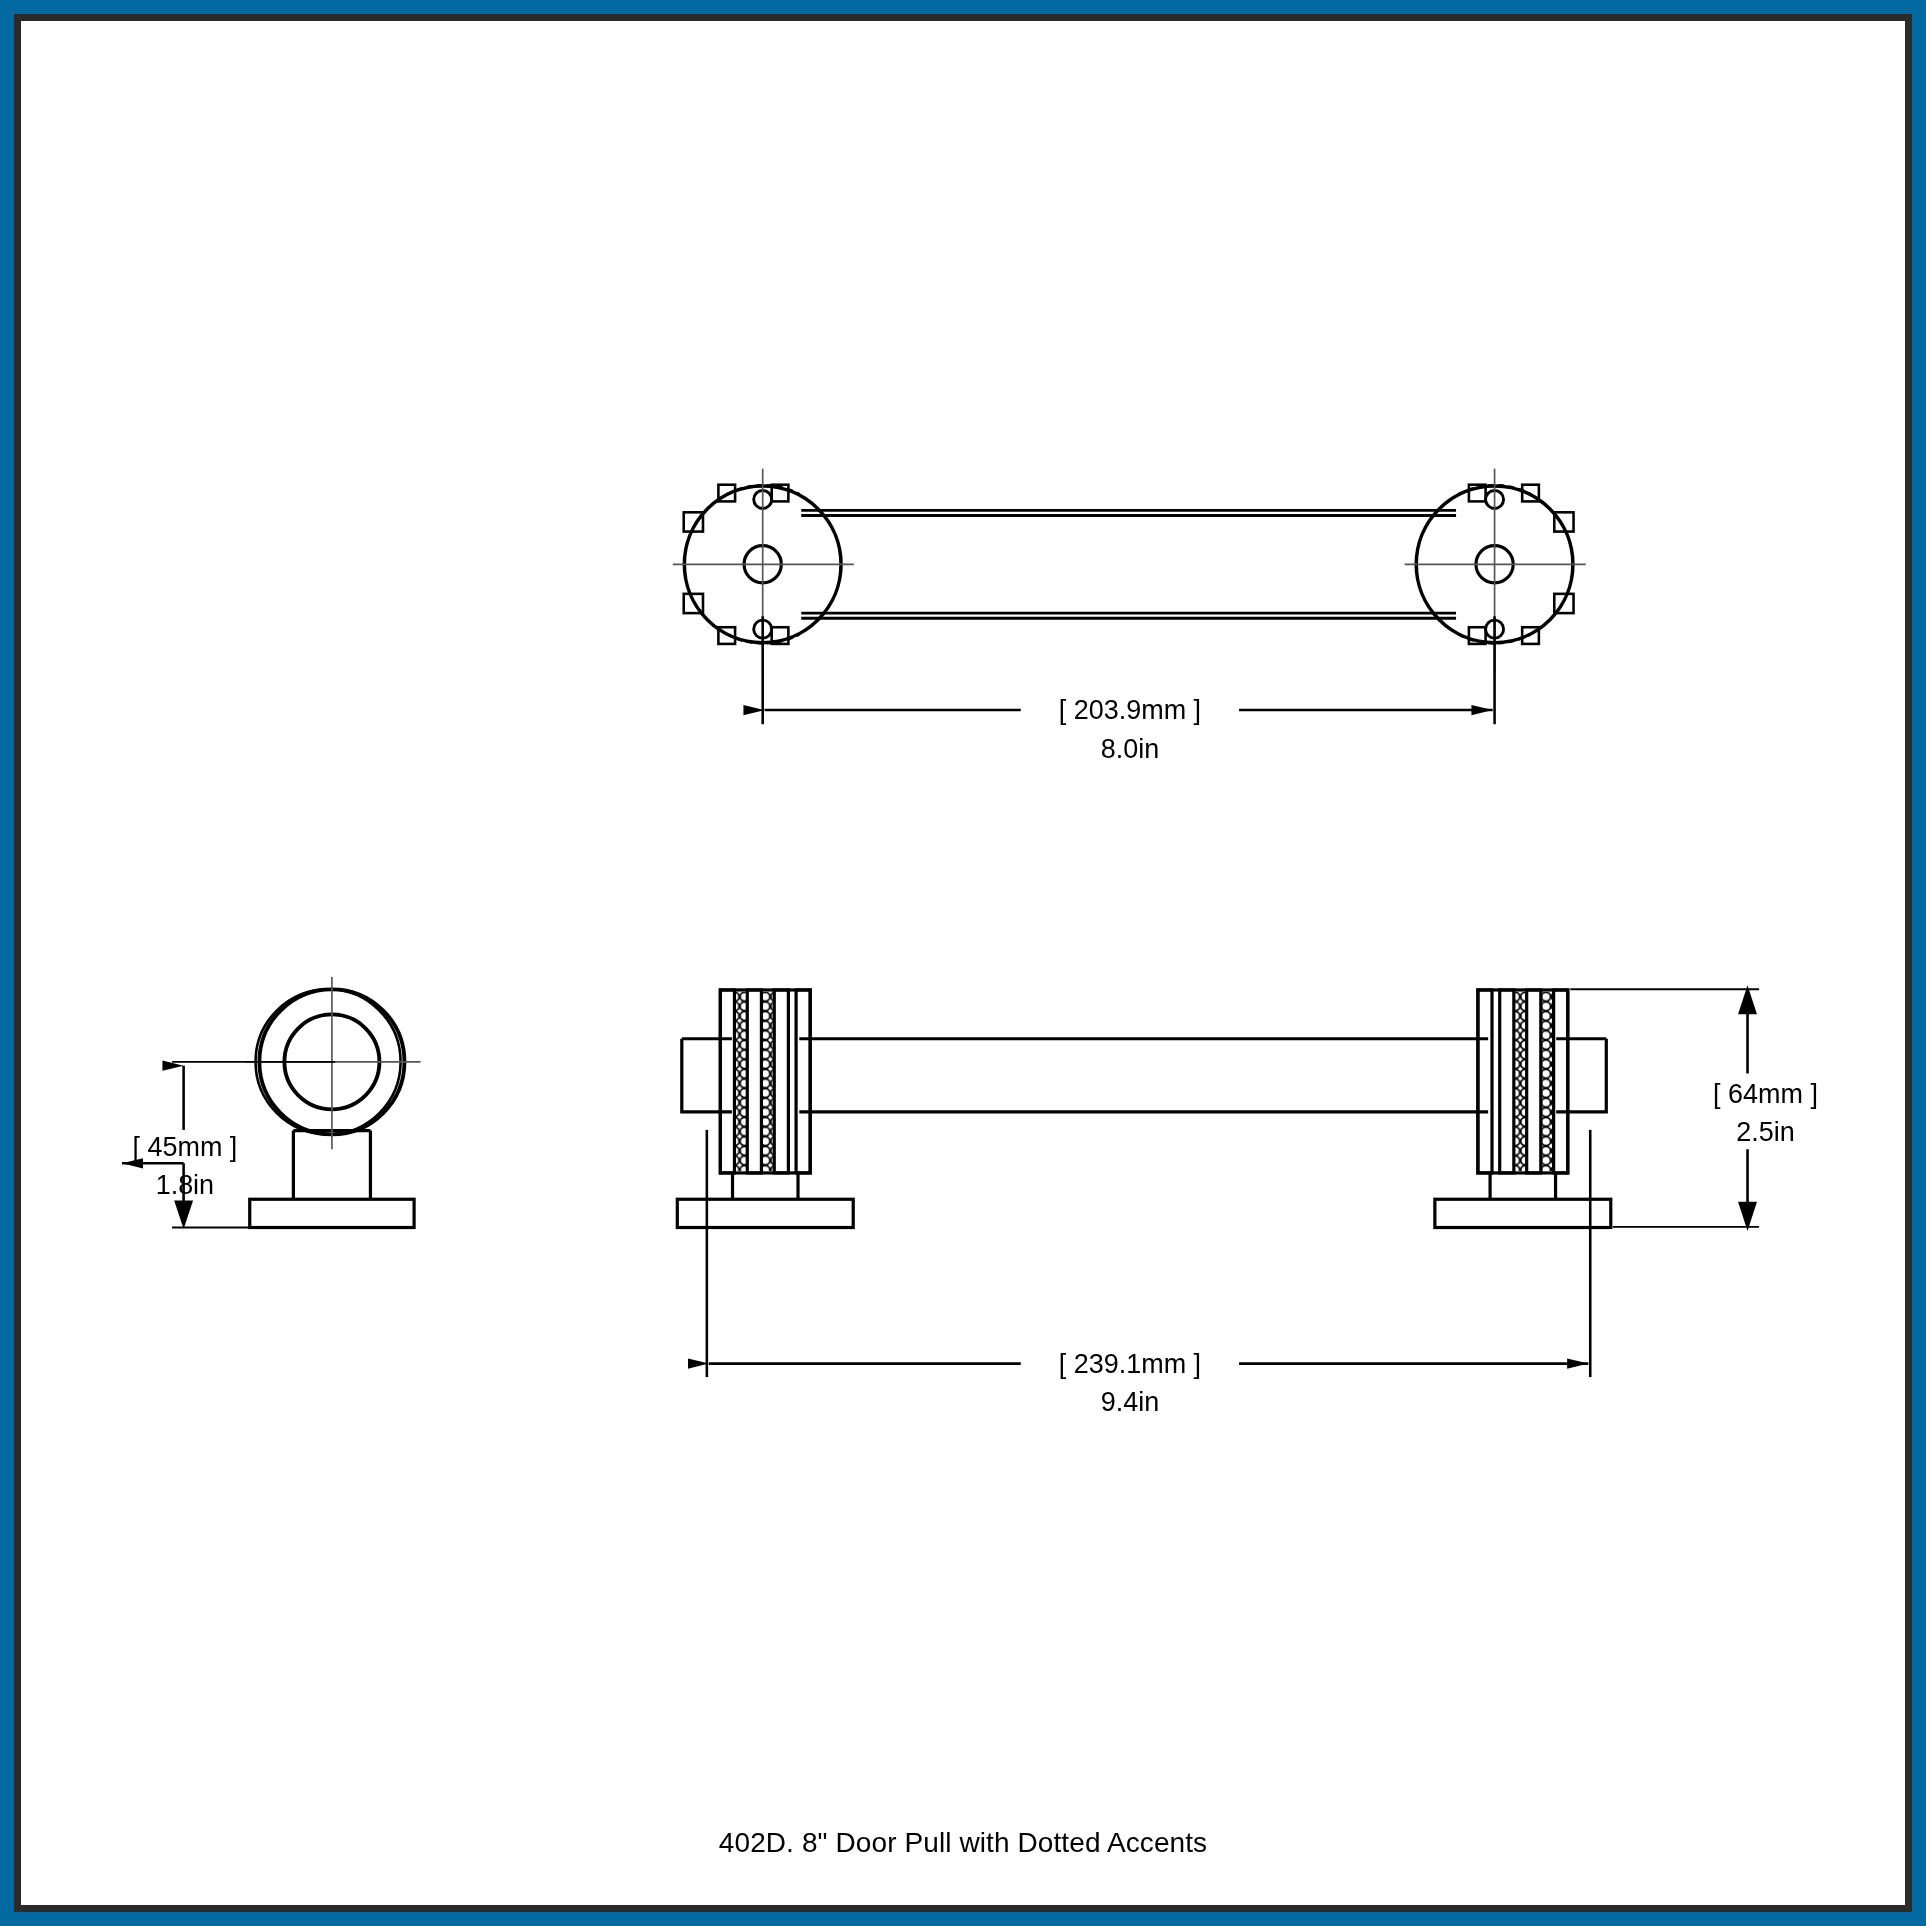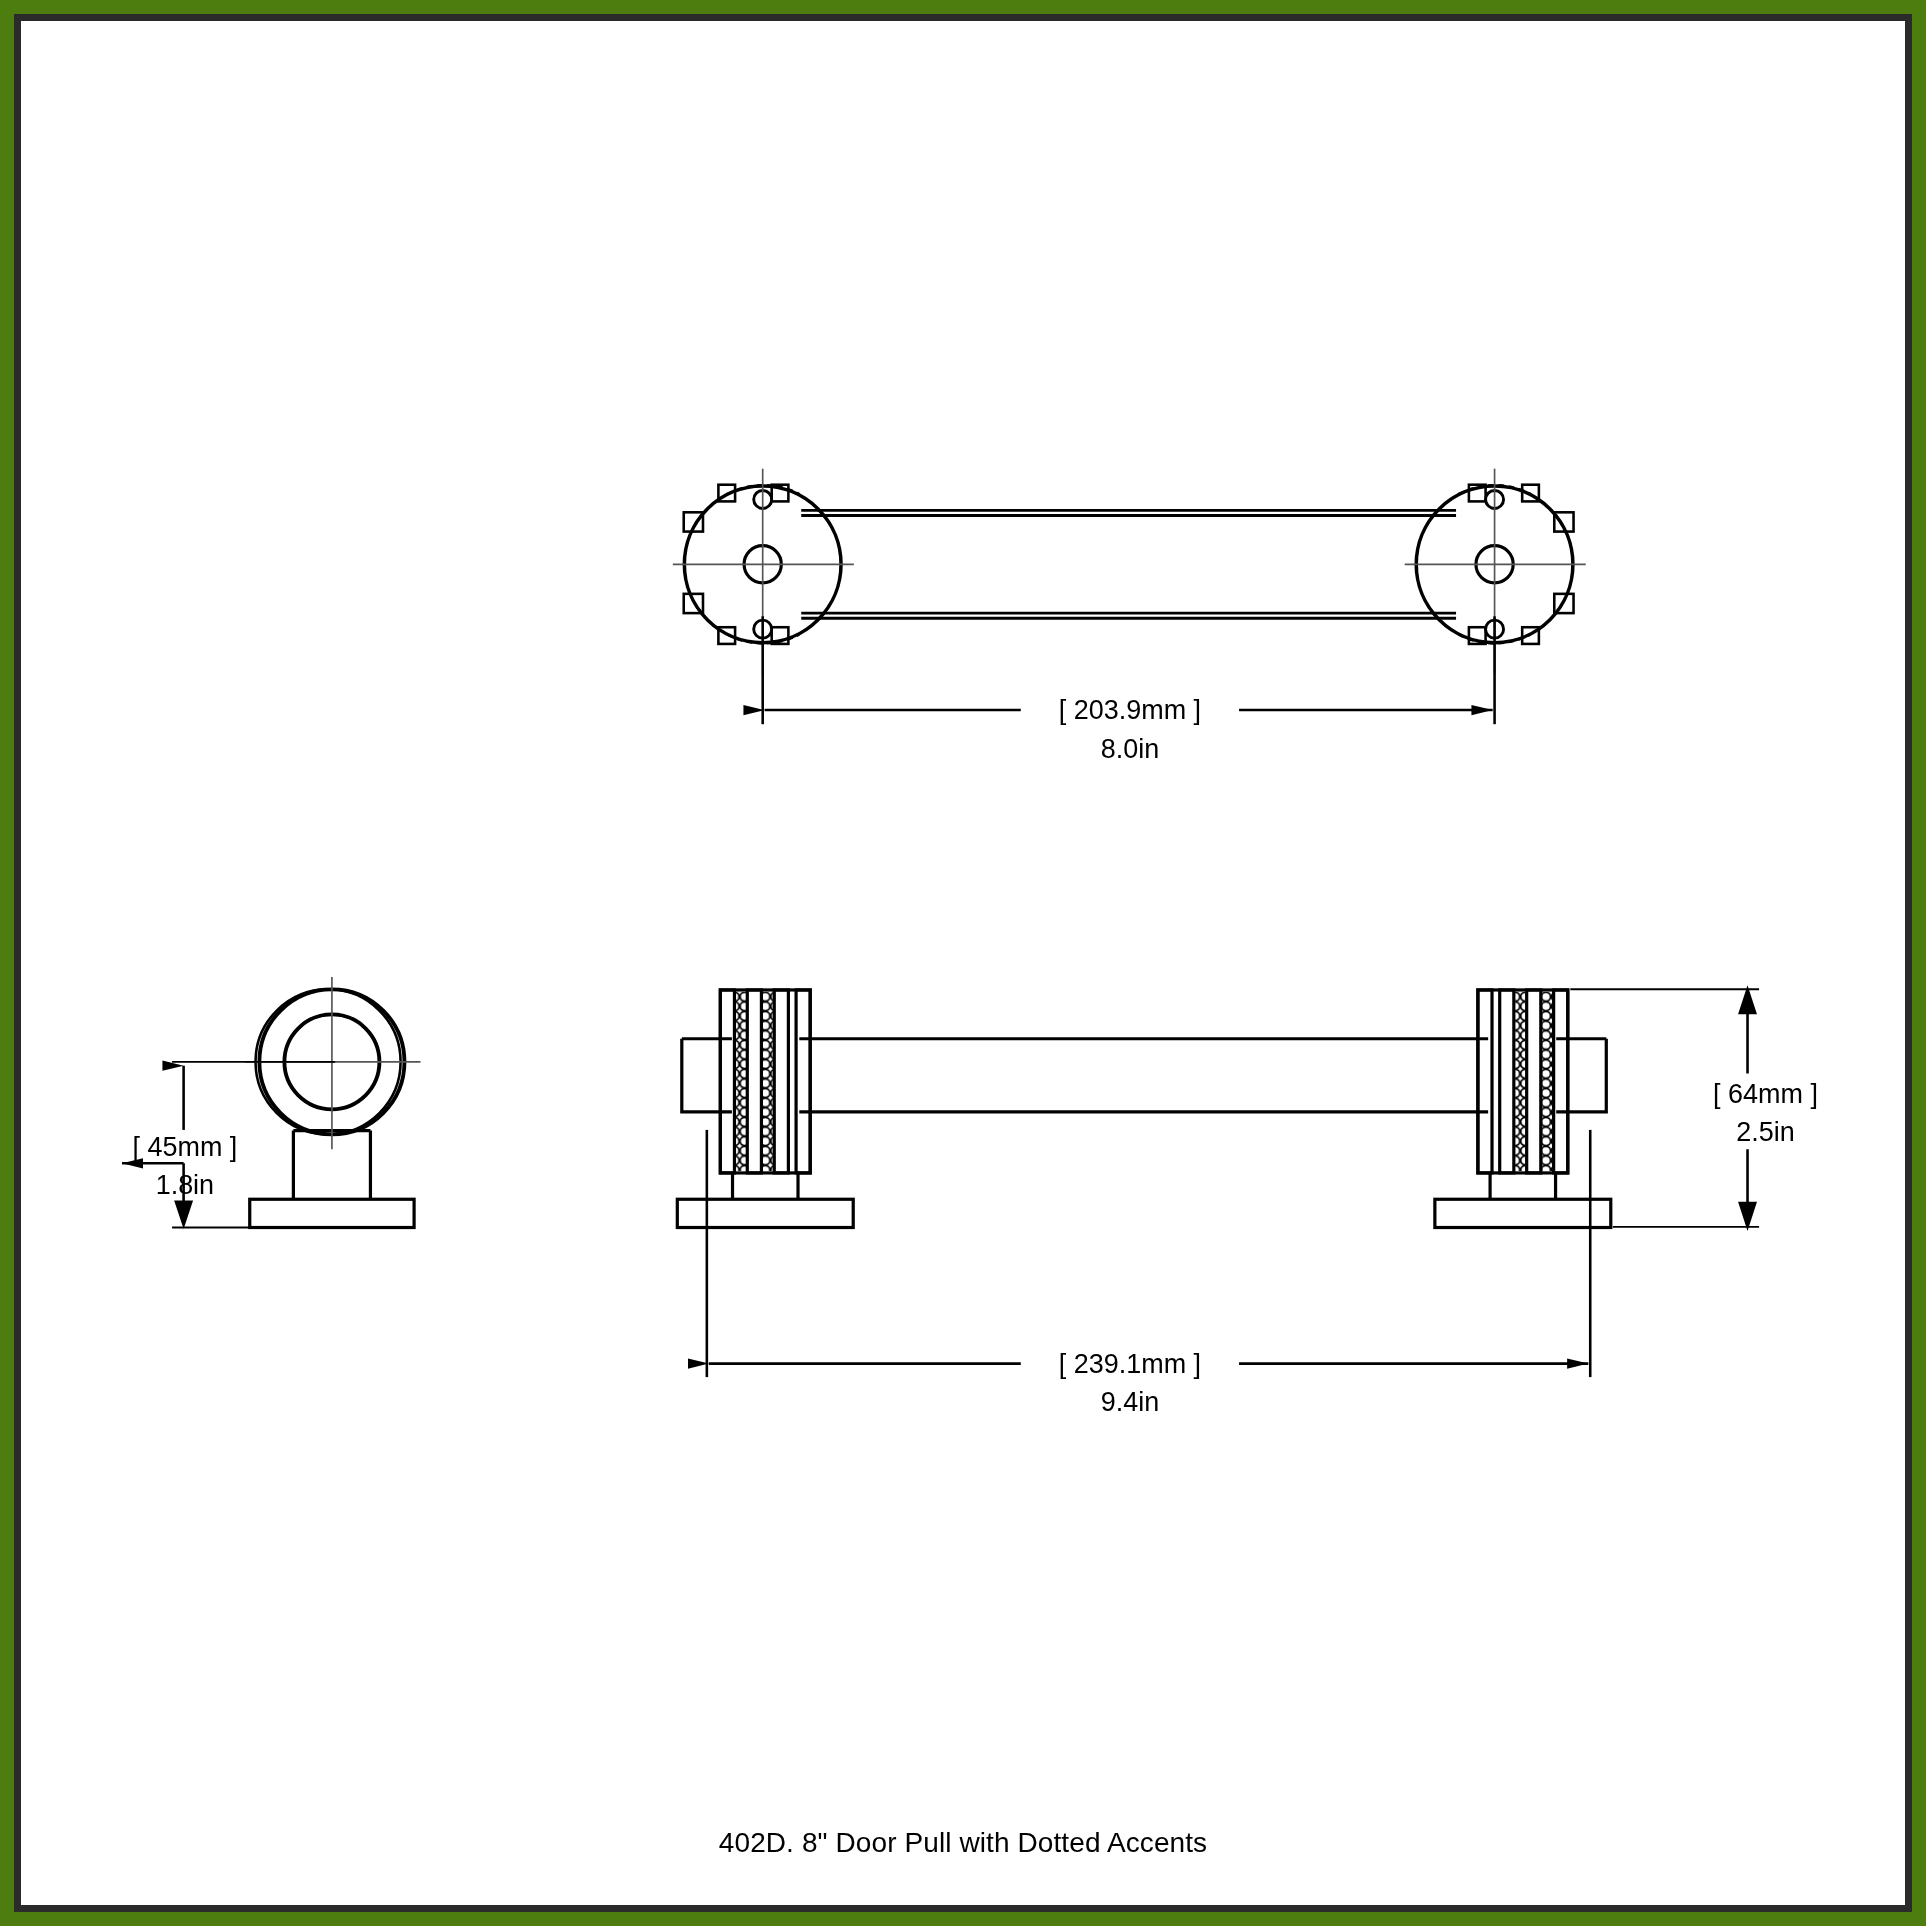--- a/index.html
+++ b/index.html
@@ -12,21 +12,21 @@
     height: 1926px;
     font-family: "Liberation Sans", sans-serif;
     position: relative;
     overflow: hidden;
   }
   #sheet {
     position: absolute;
     left: 0; top: 0;
     width: 1926px;
     height: 1926px;
-    background: #4d7c0f;
+    background: #0369a1;
   }
   #frame {
     position: absolute;
     left: 14px;
     top: 14px;
     width: 1898px;
     height: 1898px;
     border: 7px solid #2b2b2b;
     box-sizing: border-box;
     background: #ffffff;

